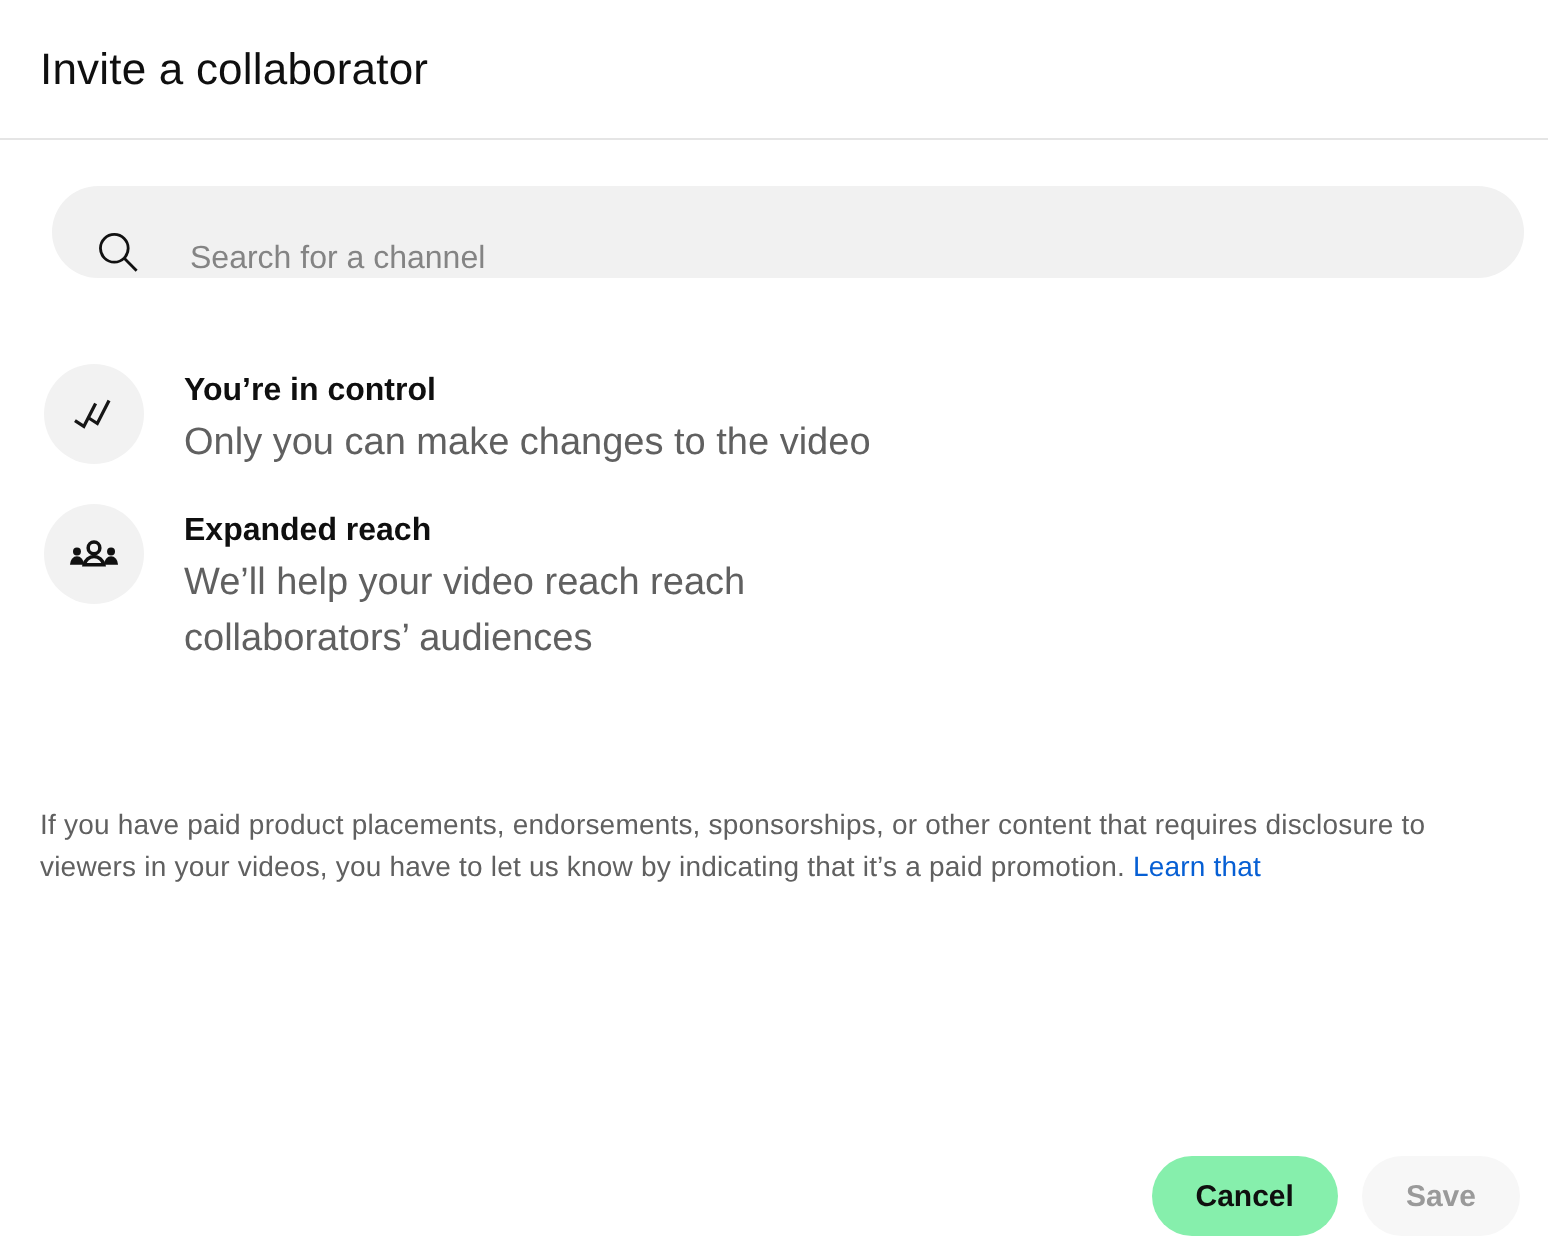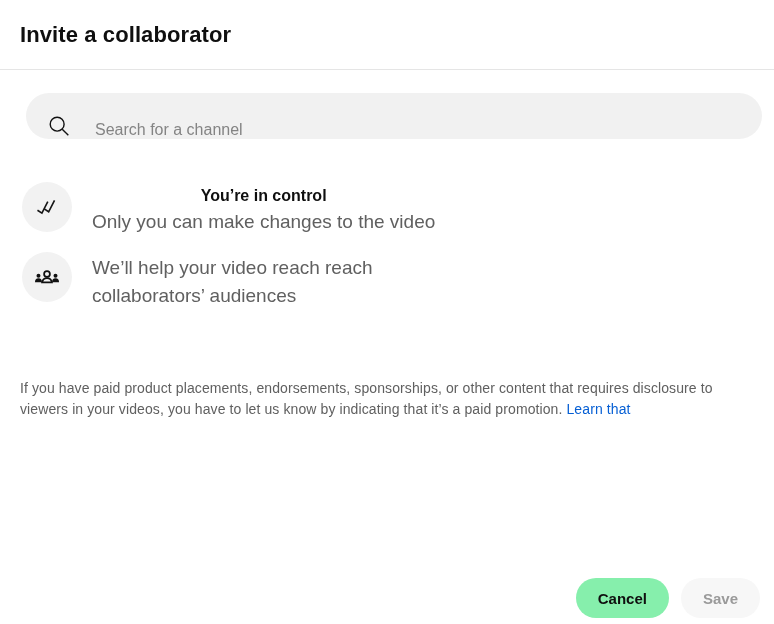--- a/index.html
+++ b/index.html
@@ -13,21 +13,21 @@
   }
   .dialog-header {
     height: 70px;
     display: flex;
     align-items: center;
     padding-left: 20px;
     border-bottom: 1px solid #e5e5e5;
   }
   .dialog-title {
     font-size: 22px;
-    font-weight: 700;
+    font-weight: 400;
     letter-spacing: 0.1px;
     color: #0f0f0f;
   }
   .search-bar {
     margin: 23px 12px 0 26px;
     height: 46px;
     background: #f1f1f1;
     border-radius: 24px;
     display: flex;
     align-items: flex-end;
@@ -67,21 +67,20 @@
     display: flex;
     align-items: center;
     justify-content: center;
   }
   .feature-text { margin-left: 20px; padding-top: 2px; }
   .feature-title {
     font-size: 16px;
     font-weight: 700;
     line-height: 24px;
     color: #0f0f0f;
-    text-align: center;
   }
   .feature-desc {
     font-size: 19px;
     line-height: 28px;
     color: #606060;
     max-width: 356px;
   }
   .disclosure {
     margin: 68px 16px 0 20px;
     font-size: 14px;
@@ -153,20 +152,21 @@
       <svg width="28" height="28" viewBox="0 0 24 24">
         <circle cx="12" cy="9.4" r="2.5" fill="none" stroke="#111111" stroke-width="1.5"></circle>
         <path d="M7.8,16.6 a4.3,4.5 0 0 1 8.4,0 z" fill="none" stroke="#111111" stroke-width="1.5"></path>
         <circle cx="4.7" cy="10.9" r="1.7" fill="#111111"></circle>
         <path d="M1.7,16.6 a3,3.6 0 0 1 6,0 z" fill="#111111"></path>
         <circle cx="19.3" cy="10.9" r="1.7" fill="#111111"></circle>
         <path d="M16.3,16.6 a3,3.6 0 0 1 6,0 z" fill="#111111"></path>
       </svg>
     </div>
     <div class="feature-text">
+      <div class="feature-title">Expanded reach</div>
       <div class="feature-desc">We’ll help your video reach reach collaborators’ audiences</div>
     </div>
   </div>
 
 
 </div>
 
 <p class="disclosure"><span>If you have paid product placements, endorsements, sponsorships, or other content that requires disclosure to viewers in your videos, you have to let us know by indicating that it’s a paid promotion. </span><a href="#">Learn that</a></p>
 
 <div class="footer-actions">

